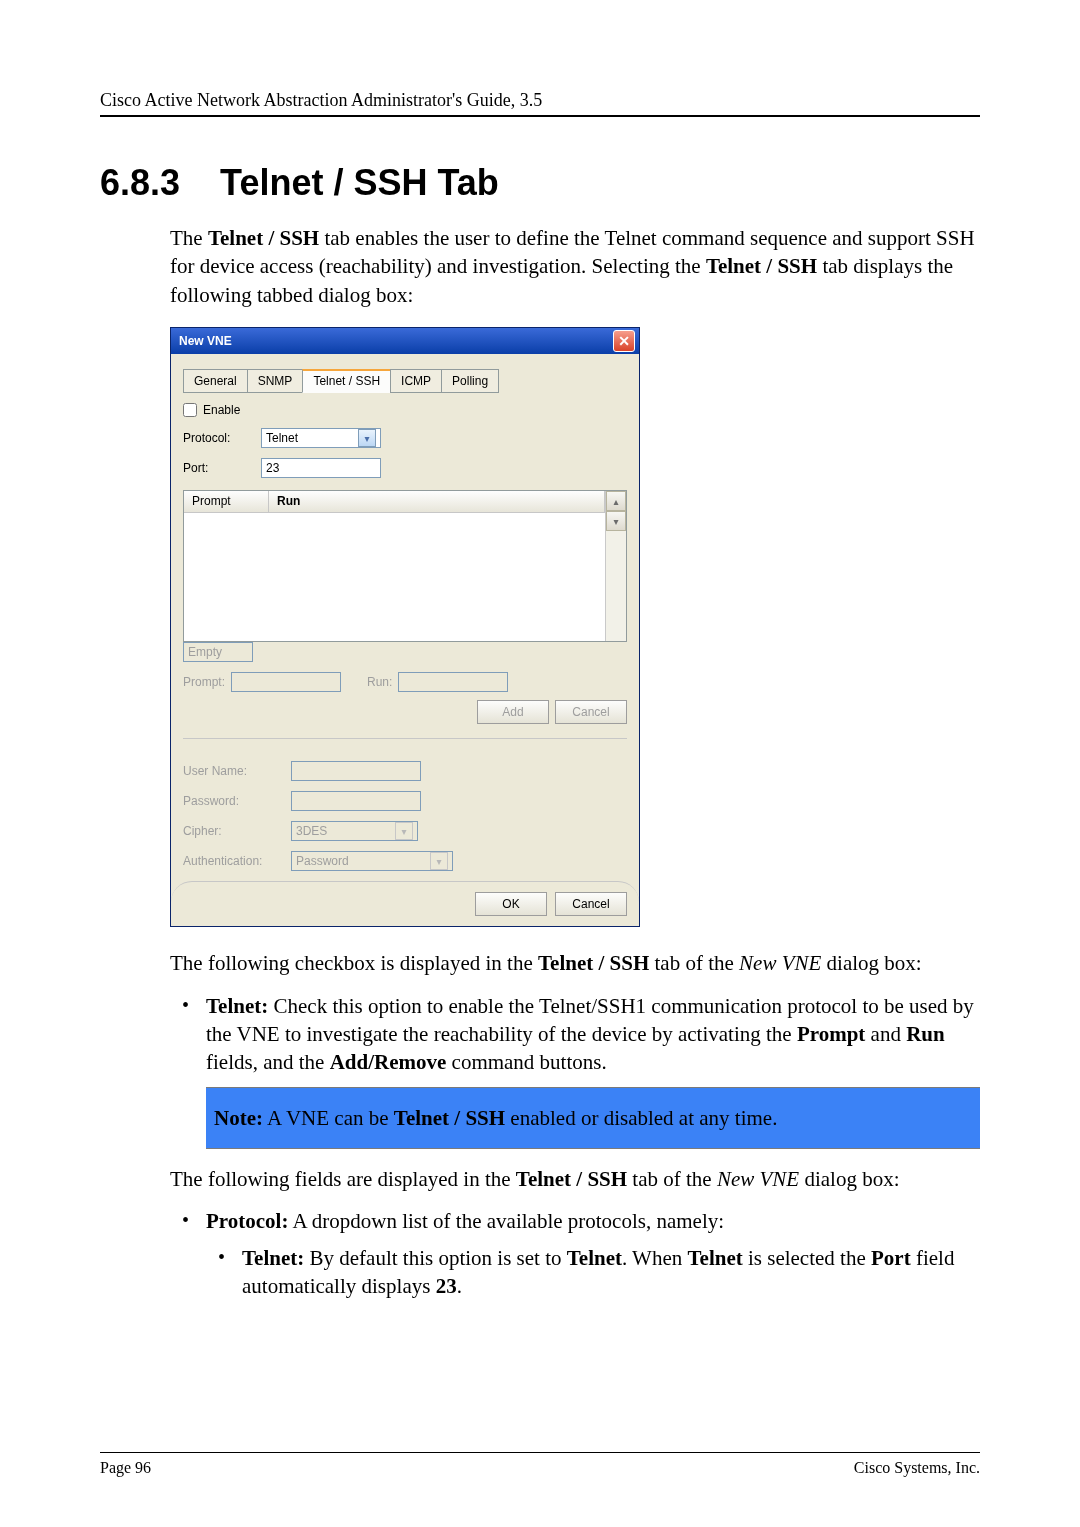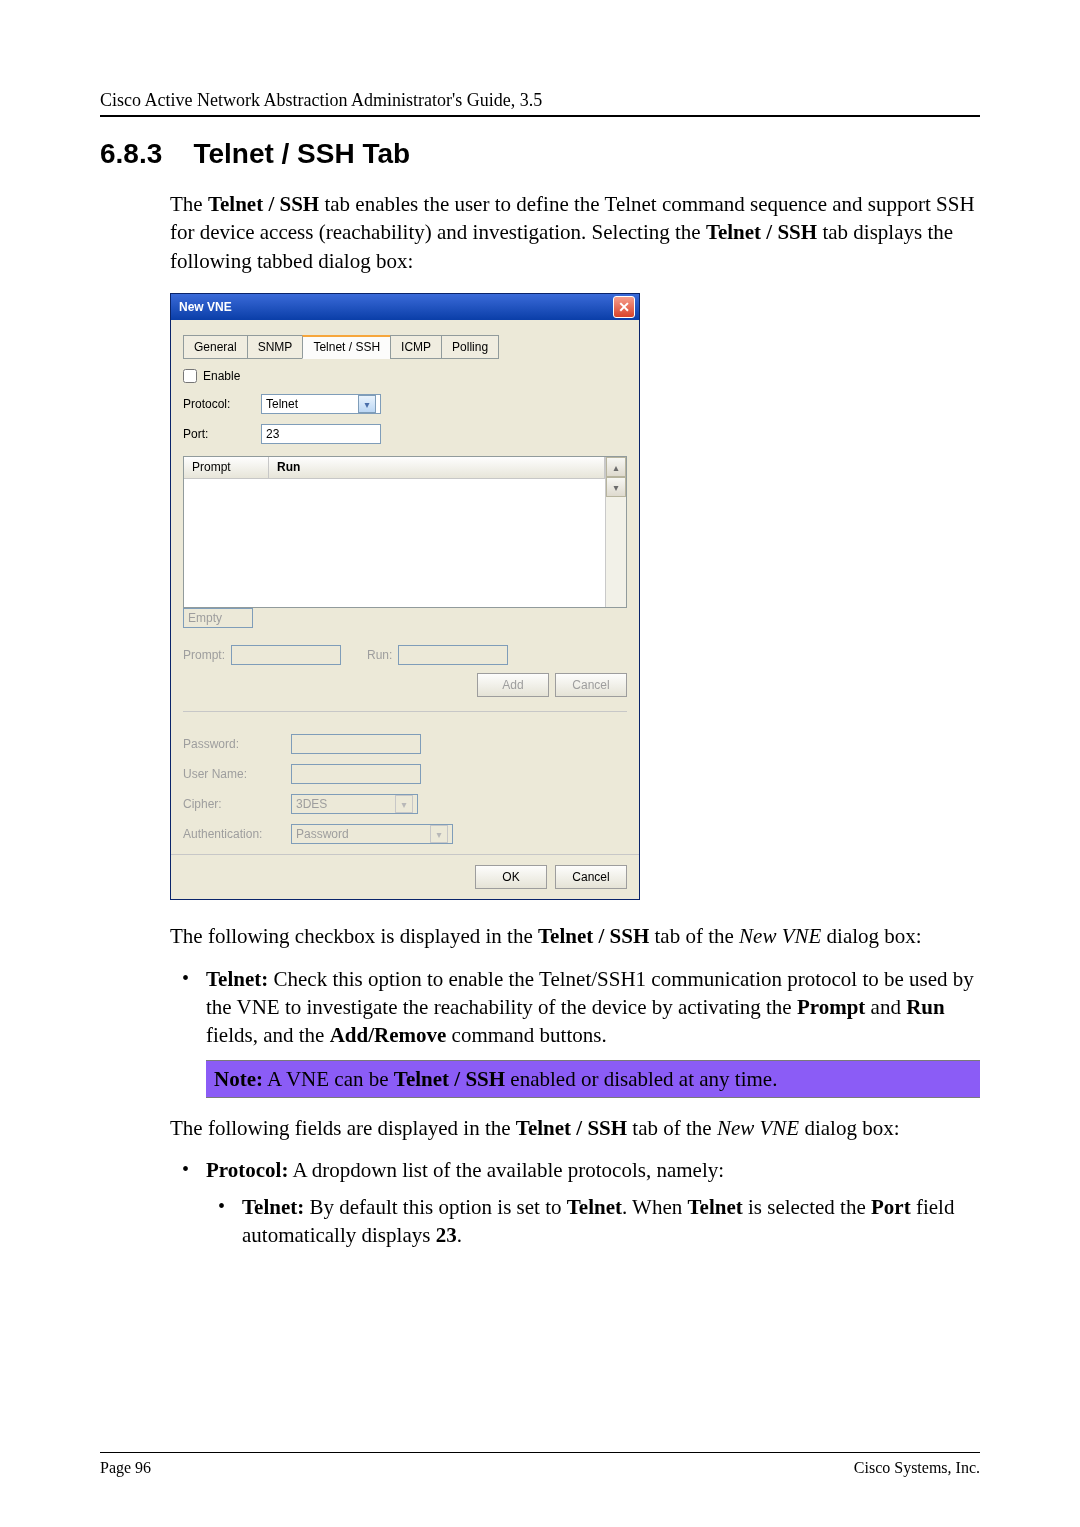--- a/index.html
+++ b/index.html
@@ -16,22 +16,22 @@
     padding: 90px 100px 50px 100px;
   }
   .running-head {
     font-size: 18px;
     padding-bottom: 4px;
     border-bottom: 2px solid #000;
   }
   .section-head {
     font-family: Arial, Helvetica, sans-serif;
     font-weight: bold;
-    font-size: 28px;
-    margin-top: 21px;
+    font-size: 36px;
+    margin-top: 45px;
     margin-bottom: 20px;
   }
   .body-block {
     margin-left: 70px;
     font-size: 21px;
     line-height: 1.35;
   }
   .body-block p { margin: 0 0 6px 0; }
   .body-block .b { font-weight: bold; }
   .body-block .i { font-style: italic; }
@@ -127,52 +127,52 @@
     display:flex; flex-direction:column; justify-content:flex-start;
     background:#f2f1e8;
   }
   .scroll-btn {
     height:18px; background:linear-gradient(to bottom,#f7f7f3,#dedace);
     border:1px solid #b7b49e; margin:0;
     display:flex;align-items:center;justify-content:center;font-size:10px;color:#6b6b6b;
   }
   .pt-footer { display:flex; justify-content:flex-start; }
   .pt-footer .field { width: 70px; }
-  .row-pr { display:flex; align-items:center; gap:6px; margin-top:17px; color:#9e9e9e; }
+  .row-pr { display:flex; align-items:center; gap:6px; margin-top:10px; color:#9e9e9e; }
   .row-pr .field { width: 110px; }
   .btn {
     min-width: 70px; height: 22px;
     border: 1px solid #9d9d9d;
     background: linear-gradient(to bottom,#fdfdfc,#e5e3d6);
     display:inline-flex;align-items:center;justify-content:center;
     padding: 0 0;
   }
   .btn.disabled { color:#9e9e9e; }
   .row-buttons { display:flex; justify-content:flex-end; gap:6px; margin-top:8px; }
   .cred-group { border-top: 1px solid #c7c7c7; margin-top:14px; padding-top:12px; color:#9e9e9e; }
   .cred-row { display:flex; align-items:center; margin-top:10px; gap:8px; }
   .cred-row .lbl { width: 100px; }
   .dlg-footer {
     display:flex; justify-content:flex-end; gap:8px;
-    padding: 10px 12px; border-top: 1px solid #c7c7c7;
+    padding: 10px 12px; border-top: 1px solid #c7c7c7; border-radius: 21px;
   }
   .underline-first::first-letter { text-decoration: underline; }
 
   
   .bullets { list-style: none; padding: 0; margin: 14px 0 10px 0; }
   .bullets > li { position: relative; padding-left: 36px; margin-bottom: 10px; }
   .bullets > li::before { content: "•"; position: absolute; left: 12px; top: 0; font-size: 20px; }
   .bullets-nested { list-style: none; padding: 0; margin: 8px 0 0 0; }
   .bullets-nested > li { position: relative; padding-left: 36px; }
   .bullets-nested > li::before { content: "•"; position: absolute; left: 12px; top: 0; font-size: 20px; }
   .note-box {
-    background: #8b5cf6;
+    background: #3b82f6;
     border-top: 1px solid #7a7a7a;
     border-bottom: 1px solid #7a7a7a;
-    padding: 4px 8px;
+    padding: 16px 8px;
     margin: 4px 0 16px 36px;
   }
   .footer {
     position: absolute;
     left: 100px; right: 100px; bottom: 50px;
     border-top: 1px solid #000;
     padding-top: 6px;
     display: flex; justify-content: space-between;
     font-size: 16px;
   }
@@ -252,25 +252,25 @@
             <span style="margin-left:20px">Run:</span>
             <div class="field disabled"></div>
           </div>
           <div class="row-buttons">
             <div class="btn disabled">Add</div>
             <div class="btn disabled">Cancel</div>
           </div>
 
           <div class="cred-group">
             <div class="cred-row">
+              <span class="lbl">User Name:</span>
+              <div class="field disabled" style="width:130px"></div>
+            </div>
+            <div class="cred-row">
               <span class="lbl">Password:</span>
-              <div class="field disabled" style="width:130px"></div>
-            </div>
-            <div class="cred-row">
-              <span class="lbl">User Name:</span>
               <div class="field disabled" style="width:130px"></div>
             </div>
             <div class="cred-row">
               <span class="lbl">Cipher:</span>
               <div class="field select disabled" style="width:127px">
                 <span>3DES</span>
                 <span class="chev">▾</span>
               </div>
             </div>
             <div class="cred-row">

